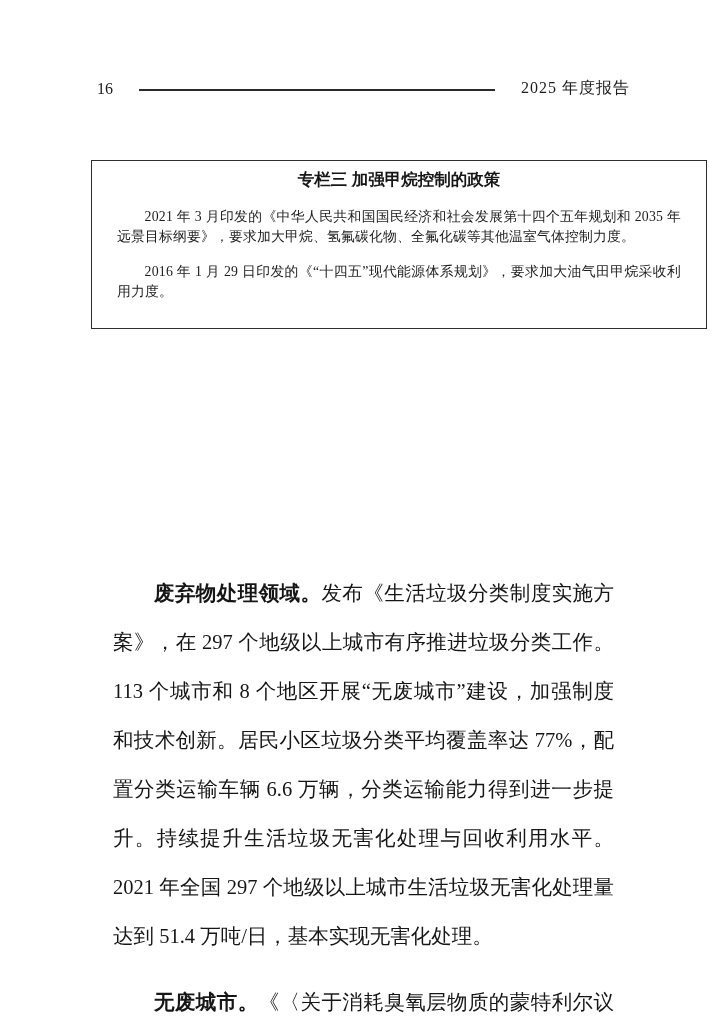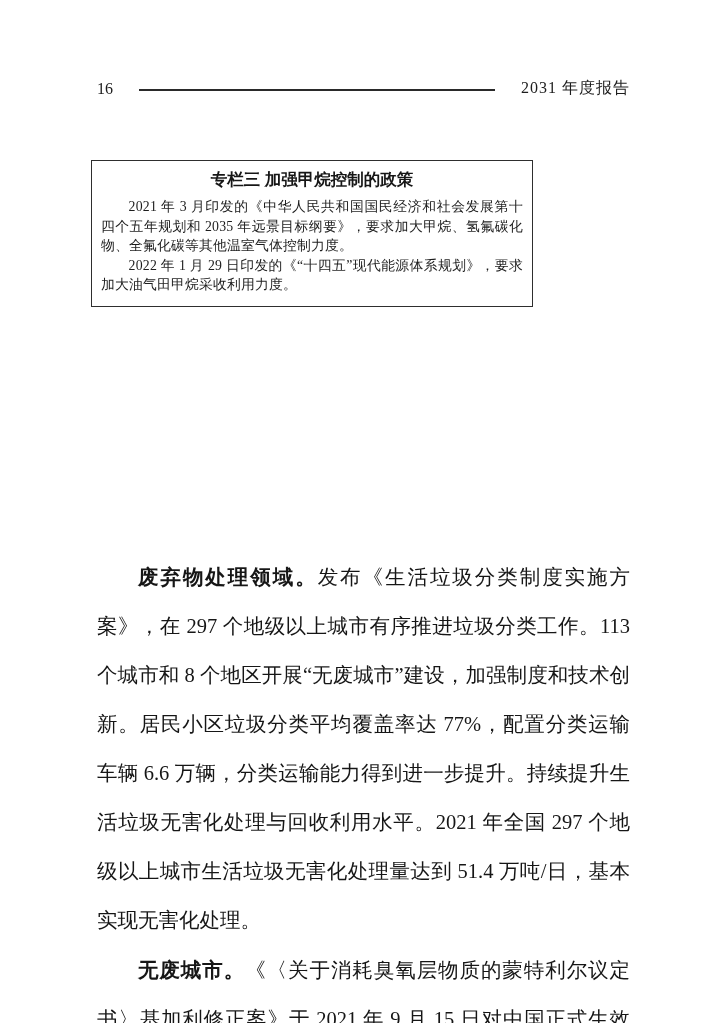--- a/index.html
+++ b/index.html
@@ -25,74 +25,74 @@
     height: 0;
     border-top: 2px solid #2a2a2a;
     margin: 2px 26px 0 26px;
   }
   .report-title { flex: 0 0 auto; letter-spacing: 1px; }
 
   
   .panel {
     position: absolute;
     left: 91px; top: 160px;
-    width: 442px;
+    width: 616px;
     box-sizing: border-box;
     border: 1px solid #2e2e2e;
     padding: 7px 9px 11px 9px;
     background: #ffffff;
   }
   .panel-title {
     text-align: center;
     font-weight: 700;
     font-size: 16.5px;
     font-family: "Liberation Sans", "DejaVu Sans", sans-serif;
     margin: 1px 0 6px 0;
     color: #161616;
   }
   .panel p {
-    margin: 0;
+    margin: 16px;
     font-size: 13.8px;
     line-height: 19.5px;
     text-indent: 2em;
     text-align: justify;
     letter-spacing: 0.2px;
   }
 
   
   .body-text {
     position: absolute;
     left: 97px; top: 552px;
     width: 533px;
     font-size: 20.5px;
     line-height: 49px;
     text-align: justify;
     color: #161616;
   }
-  .body-text p { margin: 0; text-indent: 2em; }
+  .body-text p { margin: 16px; text-indent: 2em; }
   .lead {
     font-weight: 700;
     font-family: "Liberation Sans", "DejaVu Sans", sans-serif;
   }
 </style>
 </head>
 <body>
 
 <div class="page">
 
   <div class="header">
     <span class="page-number">16</span>
     <div class="header-rule"></div>
-    <span class="report-title">2031 年度报告</span>
+    <span class="report-title">2025 年度报告</span>
   </div>
 
   <div class="panel">
     <div class="panel-title">专栏三 加强甲烷控制的政策</div>
     <p>2021 年 3 月印发的《中华人民共和国国民经济和社会发展第十四个五年规划和 2035 年远景目标纲要》，要求加大甲烷、氢氟碳化物、全氟化碳等其他温室气体控制力度。</p>
-    <p>2022 年 1 月 29 日印发的《“十四五”现代能源体系规划》，要求加大油气田甲烷采收利用力度。</p>
+    <p>2016 年 1 月 29 日印发的《“十四五”现代能源体系规划》，要求加大油气田甲烷采收利用力度。</p>
   </div>
 
   <div class="body-text">
     <p><span class="lead">废弃物处理领域。</span><span>发布《生活垃圾分类制度实施方案》，在 297 个地级以上城市有序推进垃圾分类工作。113 个城市和 8 个地区开展“无废城市”建设，加强制度和技术创新。居民小区垃圾分类平均覆盖率达 77%，配置分类运输车辆 6.6 万辆，分类运输能力得到进一步提升。持续提升生活垃圾无害化处理与回收利用水平。2021 年全国 297 个地级以上城市生活垃圾无害化处理量达到 51.4 万吨/日，基本实现无害化处理。</span></p>
     <p><span class="lead">无废城市。</span><span>《〈关于消耗臭氧层物质的蒙特利尔议定书〉基加利修正案》于 2021 年 9 月 15 日对中国正式生效（暂不适</span></p>
   </div>
 
 </div>
 
 </body></html>

